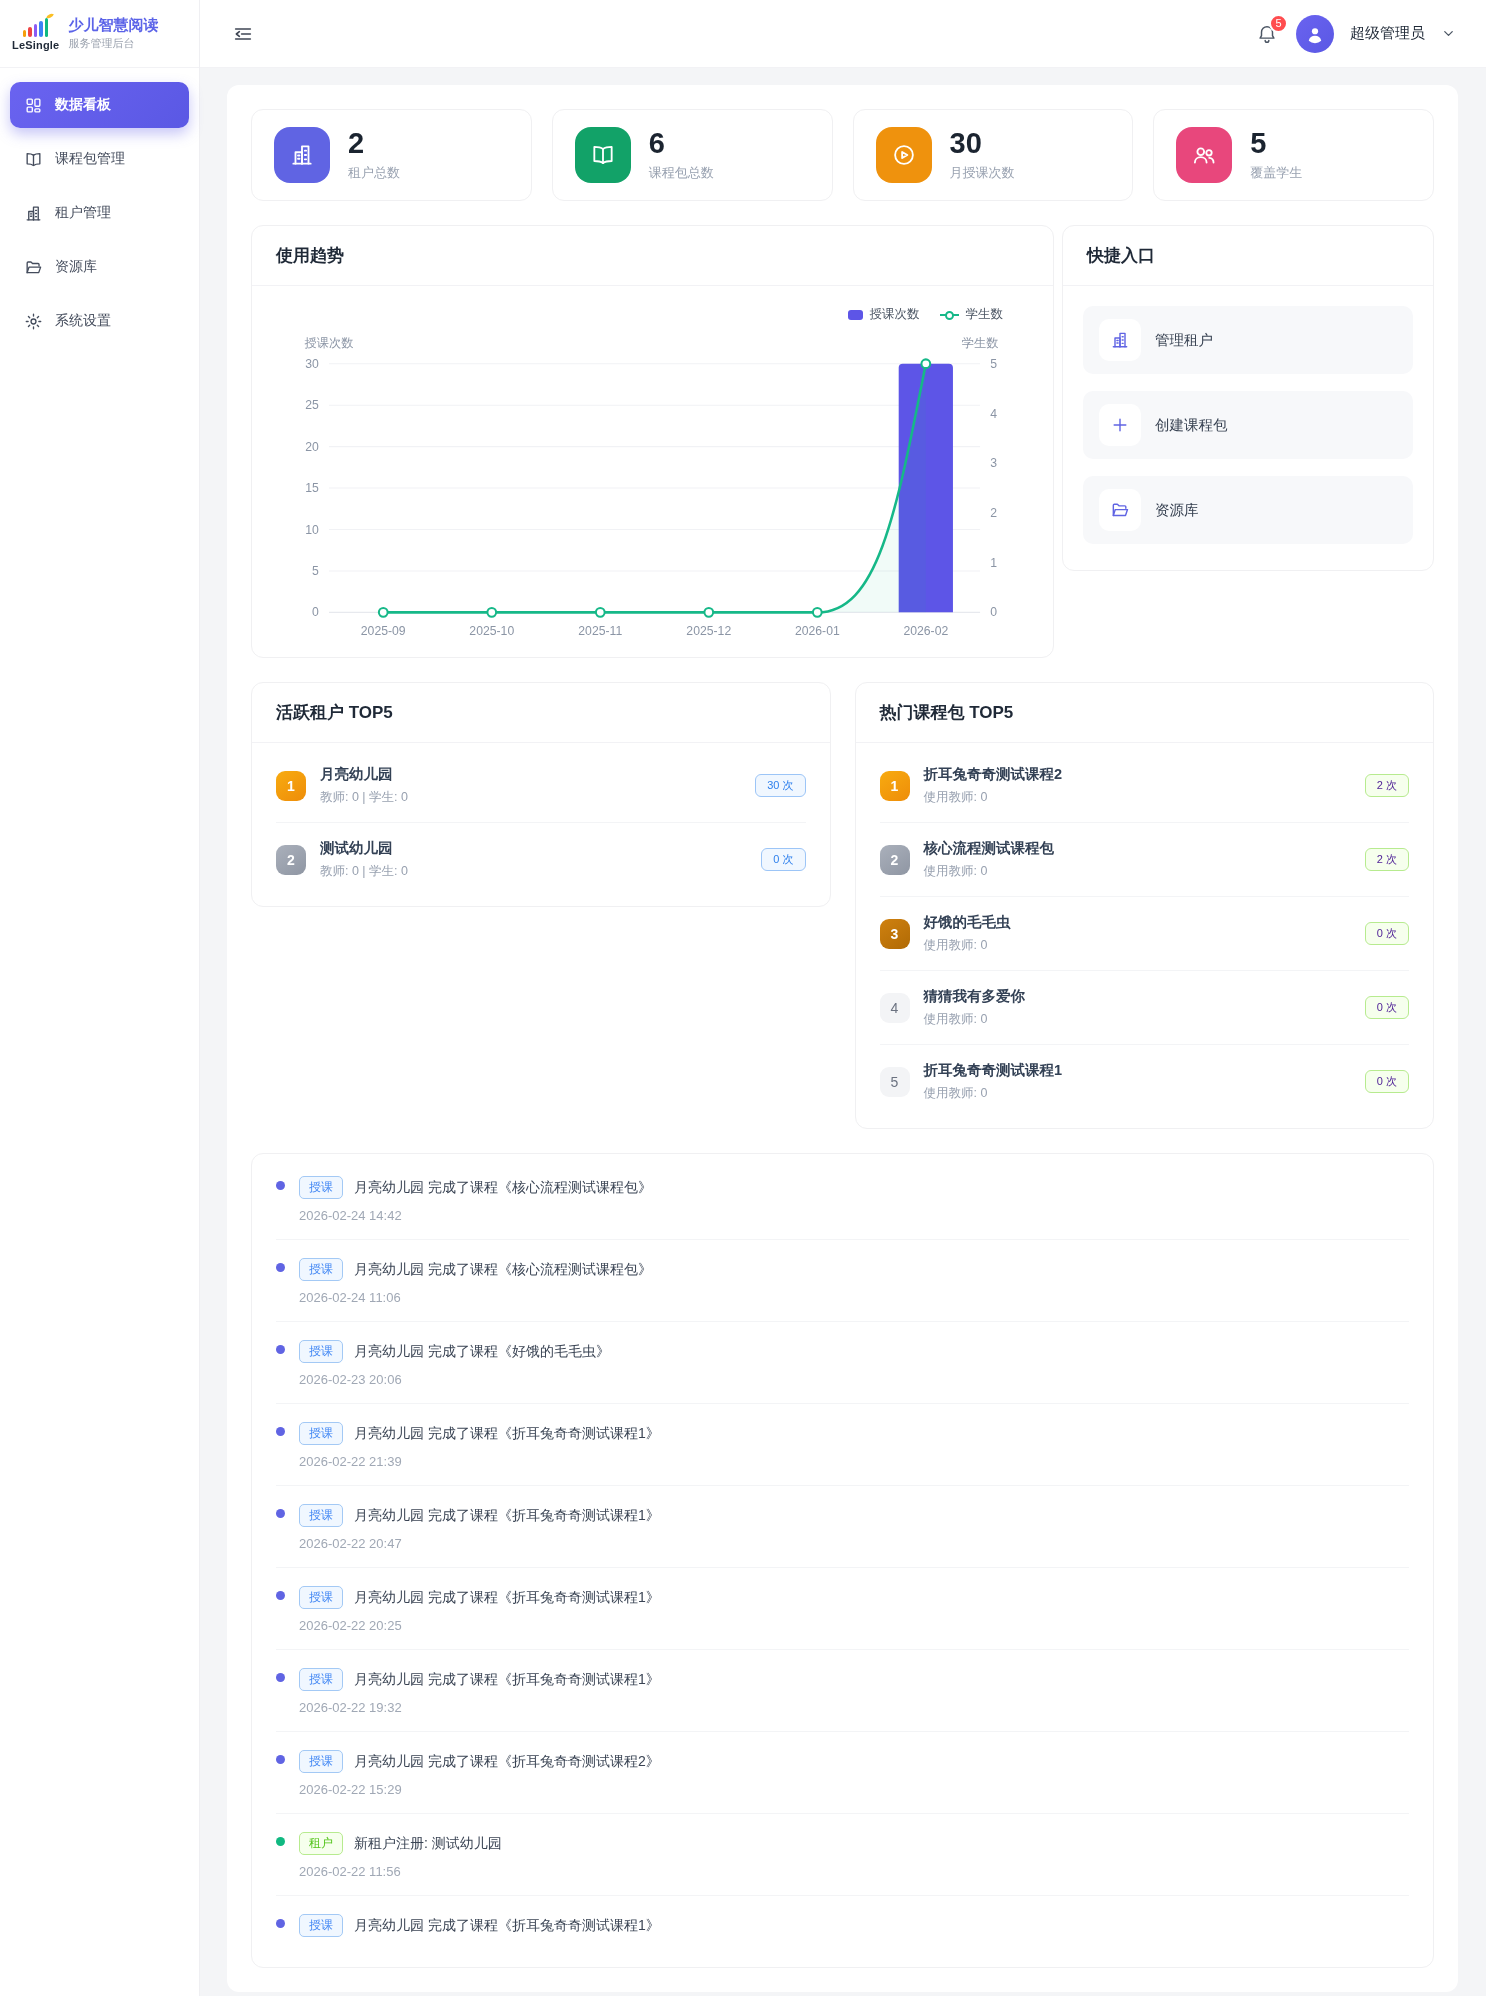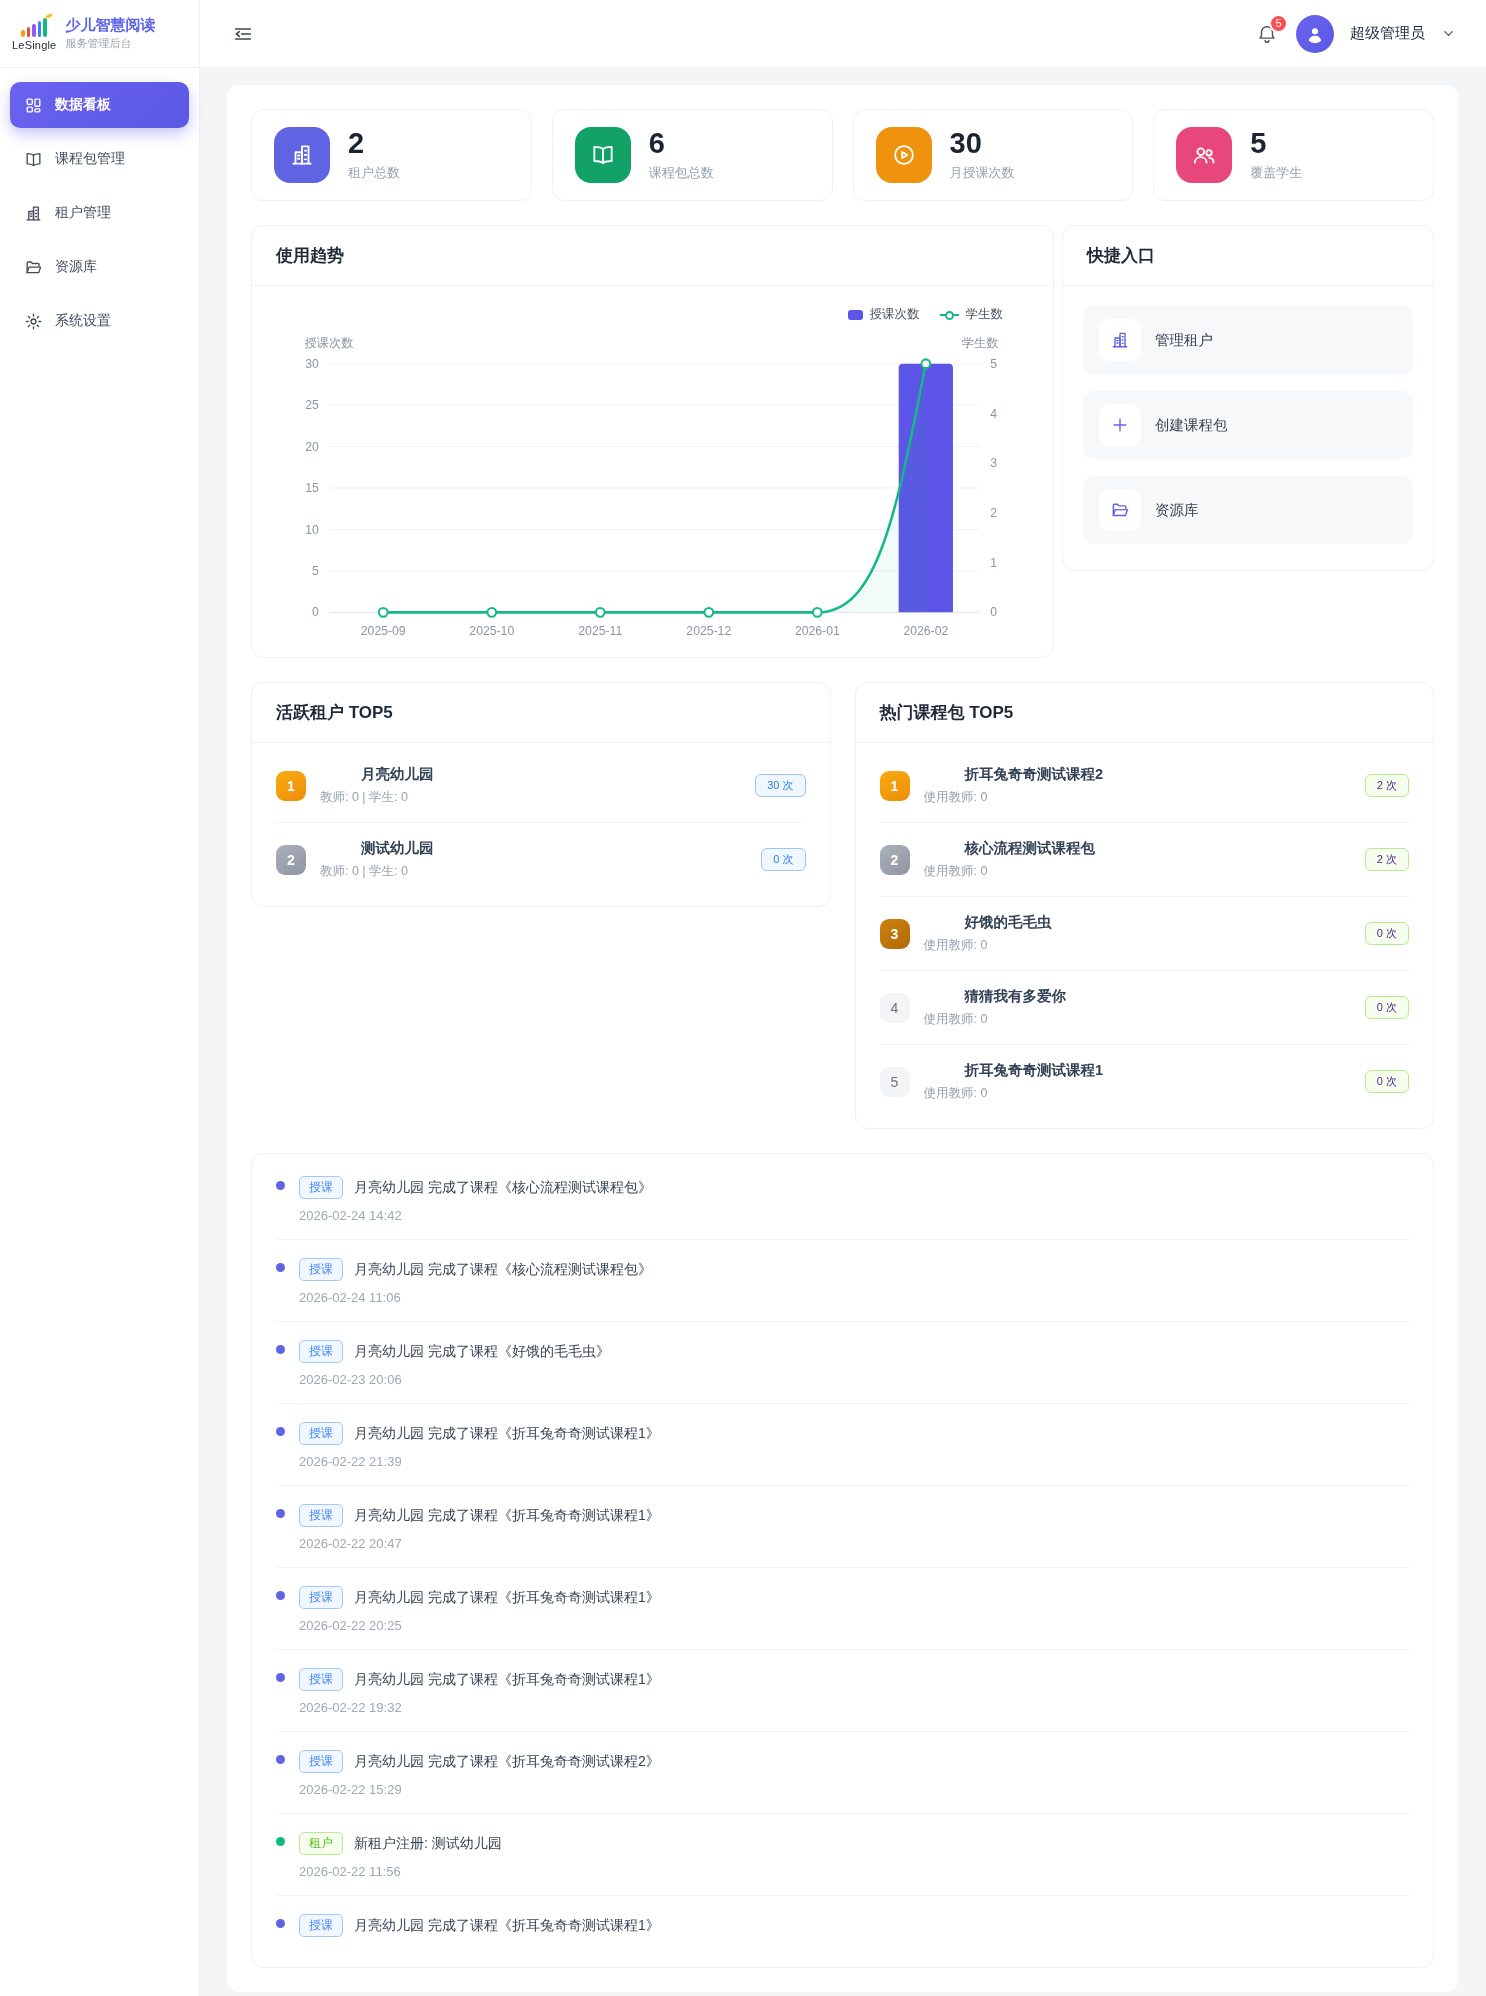--- a/index.html
+++ b/index.html
@@ -12,21 +12,21 @@
   .logo-area { height:68px; display:flex; align-items:center; gap:9px; padding:0 12px; border-bottom:1px solid #f2f2f5; }
   .logo-mark { display:flex; flex-direction:column; align-items:center; }
   .logo-bars { display:flex; align-items:flex-end; gap:2px; height:20px; position:relative; }
   .logo-bars i { display:block; width:3.5px; border-radius:2px; }
   .logo-bars i:nth-child(1){height:7px;background:#f59e0b;}
   .logo-bars i:nth-child(2){height:10px;background:#ef4444;}
   .logo-bars i:nth-child(3){height:13px;background:#8b5cf6;}
   .logo-bars i:nth-child(4){height:16px;background:#3b82f6;}
   .logo-bars i:nth-child(5){height:19px;background:#10b981;}
   .logo-leaf { position:absolute; right:-5px; top:-4px; width:6px; height:6px; background:#fbbf24; border-radius:6px 0 6px 0; transform:rotate(20deg);}
-  .logo-word { font-size:11px; font-weight:normal; color:#1f2937; margin-top:2px; letter-spacing:.2px;}
+  .logo-word { font-size:11px; font-weight:bold; color:#1f2937; margin-top:2px; letter-spacing:.2px;}
   .brand-title { font-size:15px; font-weight:bold; color:#5b63e8; line-height:1.25; }
   .brand-sub { font-size:11px; color:#9ca3af; margin-top:2px; }
   .side-nav { padding:14px 10px; }
   .nav-item { display:flex; align-items:center; gap:12px; height:46px; padding:0 14px; margin-bottom:8px;
               border-radius:10px; font-size:14px; color:#444c5c; cursor:pointer; }
   .nav-item svg { width:19px; height:19px; flex:0 0 19px; }
   .nav-item.active { background:linear-gradient(135deg,#6a63f0,#5a58e4); color:#fff;
                      box-shadow:0 6px 14px rgba(95,92,232,.35); font-weight:bold; }
 
   
@@ -79,21 +79,21 @@
   .list-body { padding:6px 24px 10px; }
   .rank-row { display:flex; align-items:center; gap:14px; padding:16px 0; border-bottom:1px solid #f3f4f6; }
   .rank-row:last-child { border-bottom:none; }
   .rank-badge { width:30px; height:30px; border-radius:9px; display:flex; align-items:center; justify-content:center;
                 font-size:14px; font-weight:bold; color:#fff; flex:0 0 30px; }
   .rank-1 { background:linear-gradient(145deg,#f8ab10,#ee8d09); }
   .rank-2 { background:linear-gradient(145deg,#aab0bb,#8f96a3); }
   .rank-3 { background:linear-gradient(145deg,#cf8110,#b06a05); }
   .rank-n { background:#f3f4f6; color:#6b7280; font-weight:normal; }
   .rank-main { flex:1; min-width:0; }
-  .rank-name { font-size:14.5px; font-weight:bold; color:#334155;margin-left:41px; }
+  .rank-name { font-size:14.5px; font-weight:bold; color:#334155; }
   .rank-sub { font-size:12.5px; color:#98a1b0; margin-top:5px; }
   .pill { font-size:11px; padding:3px 11px; border-radius:6px; border:1px solid; white-space:nowrap; }
   .pill-blue { color:#2f80ed; border-color:#9cc5f7; background:#f0f7ff; }
   .pill-green { color:#4c1d95; border-color:#b7eb8f; background:#f6ffed; }
 
   .activity-card { margin-top:24px; }
   .activity-body { padding:4px 24px 14px; }
   .act-row { display:flex; gap:14px; padding:18px 0 16px; border-bottom:1px solid #f3f4f6; }
   .act-row:last-child { border-bottom:none; }
   .act-dot { width:9px; height:9px; border-radius:50%; margin-top:5px; flex:0 0 9px; }

